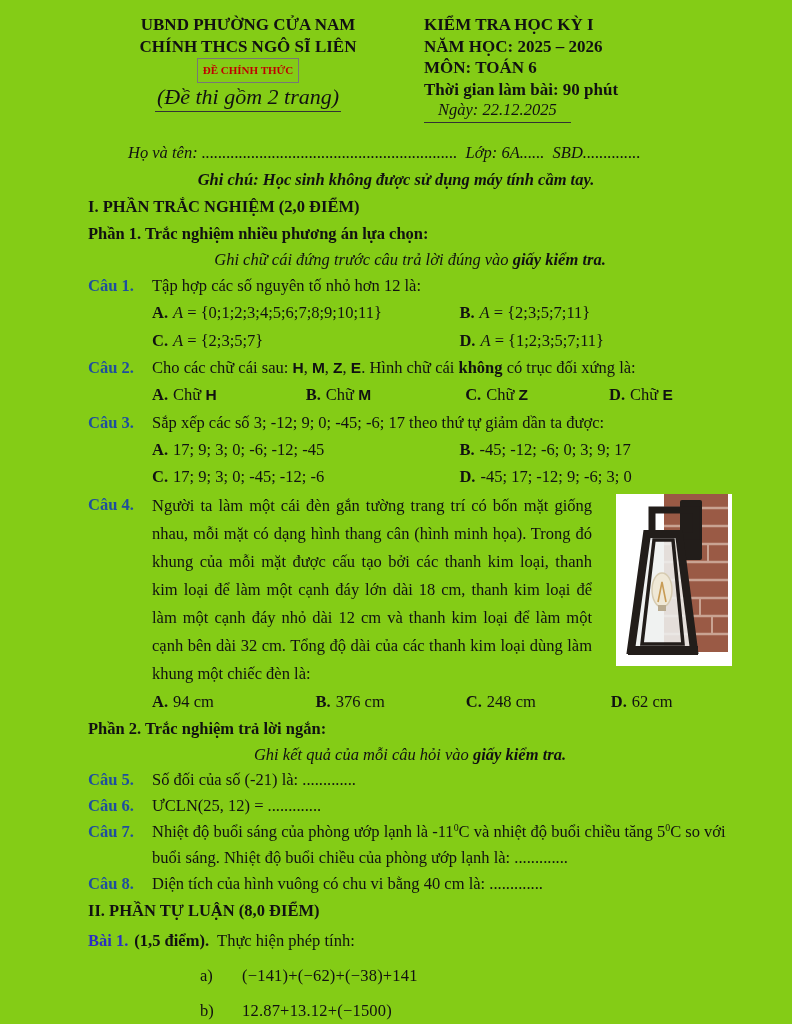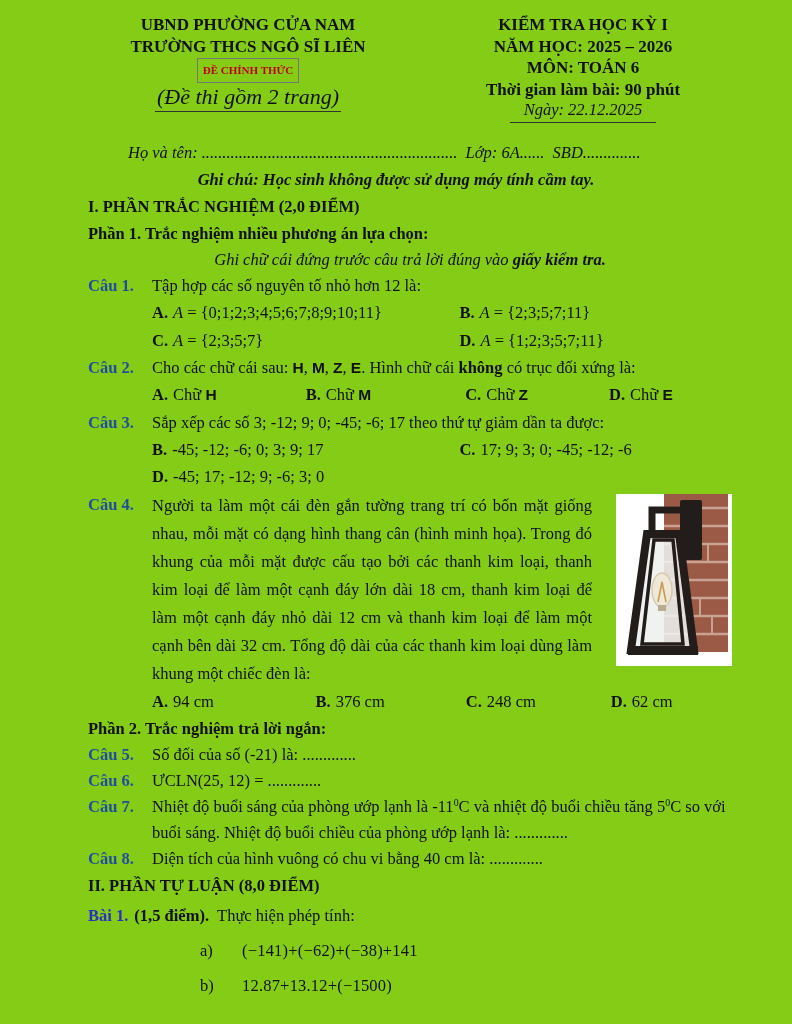--- a/index.html
+++ b/index.html
@@ -1,21 +1,21 @@
 <!DOCTYPE html>
 <html><head>
 <meta charset="utf-8">
 <style>
   html,body{margin:0;padding:0;background:#e8e8e8;}
   .page{width:792px;height:1024px;margin:0 auto;background:#84cc16;color:#111;
         font-family:"Liberation Serif","DejaVu Serif",serif;font-size:16.5px;overflow:hidden;}
   
   .hdr{display:flex;padding-top:14px}
   .hdr-left{width:352px;margin-left:72px;text-align:center}
-  .hdr-right{flex:1;text-align:center;margin-right:50px}
+  .hdr-right{flex:1;margin-right:50px}
   .hdr-line{line-height:21.5px;font-weight:700;font-size:17px}
   .stamp-wrap{line-height:23px}
   .stamp{display:inline-block;border:1px solid #777;color:#c00000;font-weight:700;font-size:11px;padding:0 5px}
   .hdr-note{font-style:italic;font-size:22px;display:inline-block;border-bottom:1.4px solid #333;padding:1px 2px 1px;font-weight:400}
   .hdr-date{font-style:italic;font-weight:400;display:inline-block;border-bottom:1.4px solid #333;padding:0 14px 2px}
   
   .student{margin-top:17px;padding-left:128px;font-style:italic;line-height:26px}
   .student span{margin-right:4px}
   .note-line{text-align:center;font-weight:700;font-style:italic;line-height:27px}
   
@@ -52,21 +52,21 @@
   .rt-sup{font-size:60%;vertical-align:super;line-height:0}
 </style>
 </head>
 <body>
 
 <div class="page">
 
   <div class="hdr">
     <div class="hdr-left">
       <div class="hdr-line">UBND PHƯỜNG CỬA NAM</div>
-      <div class="hdr-line">TRƯỜNG THCS NGÔ SĨ LIÊN</div>
+      <div class="hdr-line">CHÍNH THCS NGÔ SĨ LIÊN</div>
       <div class="stamp-wrap">
         <span class="stamp">ĐỀ CHÍNH THỨC</span>
       </div>
       <div>
         <span class="hdr-note">(Đề thi gồm 2 trang)</span>
       </div>
     </div>
     <div class="hdr-right">
       <div class="hdr-line">KIỂM TRA HỌC KỲ I</div>
       <div class="hdr-line">NĂM HỌC: 2025 – 2026</div>
@@ -117,20 +117,21 @@
         <div><span class="opt-key">D.</span><span><span>Chữ </span><span class="rt-sb">E</span></span></div>
       </div>
     </div>
 
     <div class="q">
       <div class="q-row">
         <span class="q-label">Câu 3.</span>
         <div class="q-text">Sắp xếp các số 3; -12; 9; 0; -45; -6; 17  theo thứ tự giảm dần ta được:</div>
       </div>
       <div class="opts opts-2">
+        <div><span class="opt-key">A.</span><span>17; 9; 3; 0; -6; -12; -45</span></div>
         <div><span class="opt-key">B.</span><span>-45; -12; -6; 0; 3; 9; 17</span></div>
         <div><span class="opt-key">C.</span><span>17; 9; 3; 0; -45; -12; -6</span></div>
         <div><span class="opt-key">D.</span><span>-45; 17; -12; 9; -6; 3; 0</span></div>
       </div>
     </div>
 
     <div class="q">
       <div class="q-row">
         <span class="q-label">Câu 4.</span>
         <div class="q-text q4-flex">
@@ -181,20 +182,21 @@
       </div>
       <div class="opts opts-4">
         <div><span class="opt-key">A.</span><span>94 cm</span></div>
         <div><span class="opt-key">B.</span><span>376 cm</span></div>
         <div><span class="opt-key">C.</span><span>248 cm</span></div>
         <div><span class="opt-key">D.</span><span>62 cm</span></div>
       </div>
     </div>
 
     <div class="part-title">Phần 2. Trắc nghiệm trả lời ngắn:</div>
+    <div class="instr"><span>Ghi kết quả của mỗi câu hỏi vào </span><span class="rt-bu">giấy kiểm tra.</span></div>
 
     <div class="q-row">
       <span class="q-label">Câu 5.</span>
       <div class="q-text">Số đối của số (-21) là: .............</div>
     </div>
     <div class="q-row">
       <span class="q-label">Câu 6.</span>
       <div class="q-text">ƯCLN(25, 12) = .............</div>
     </div>
     <div class="q-row">

